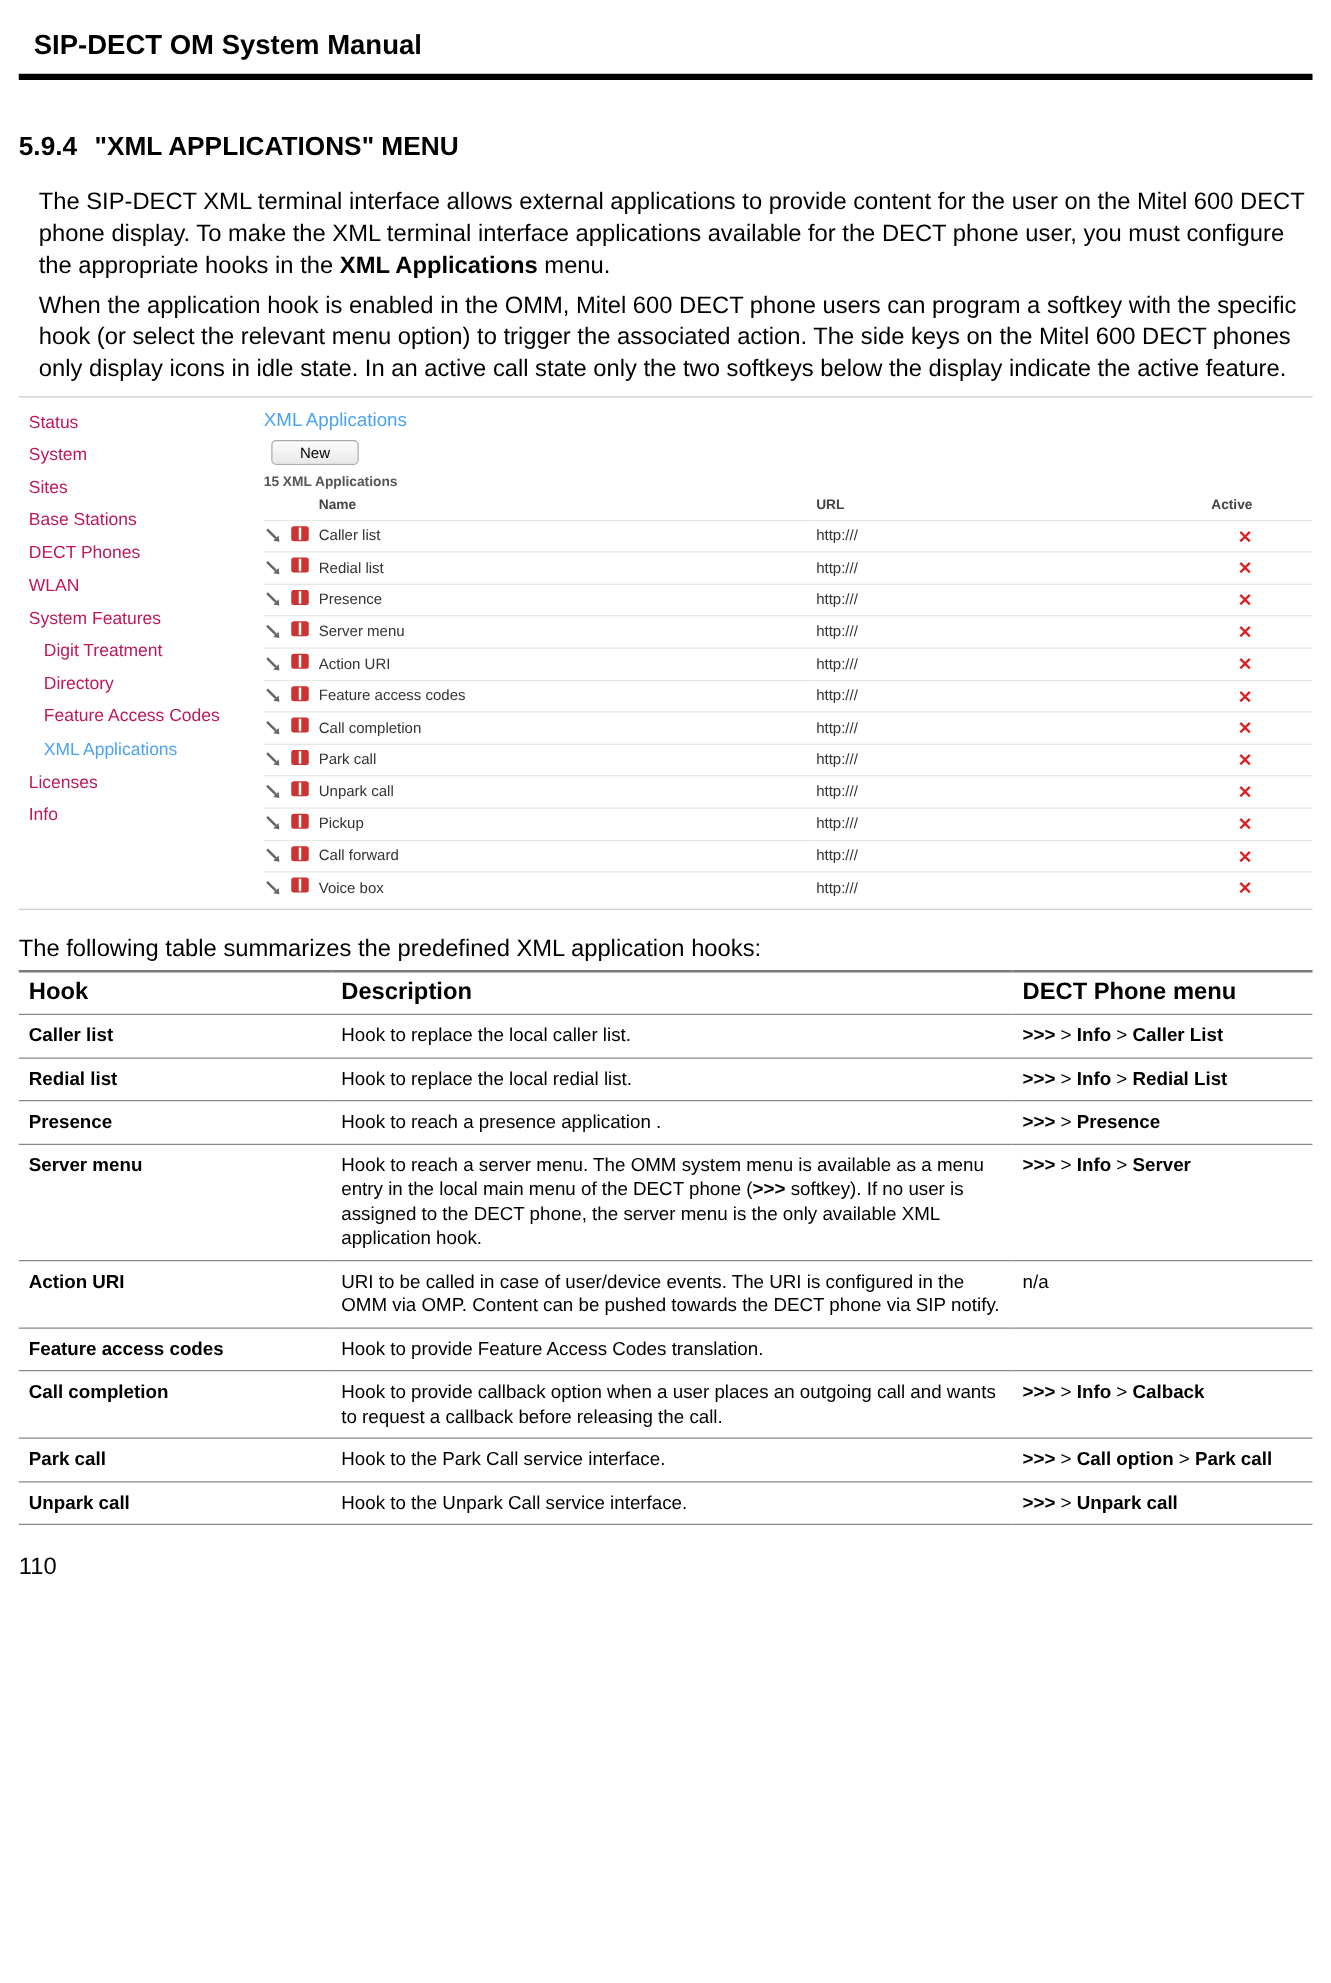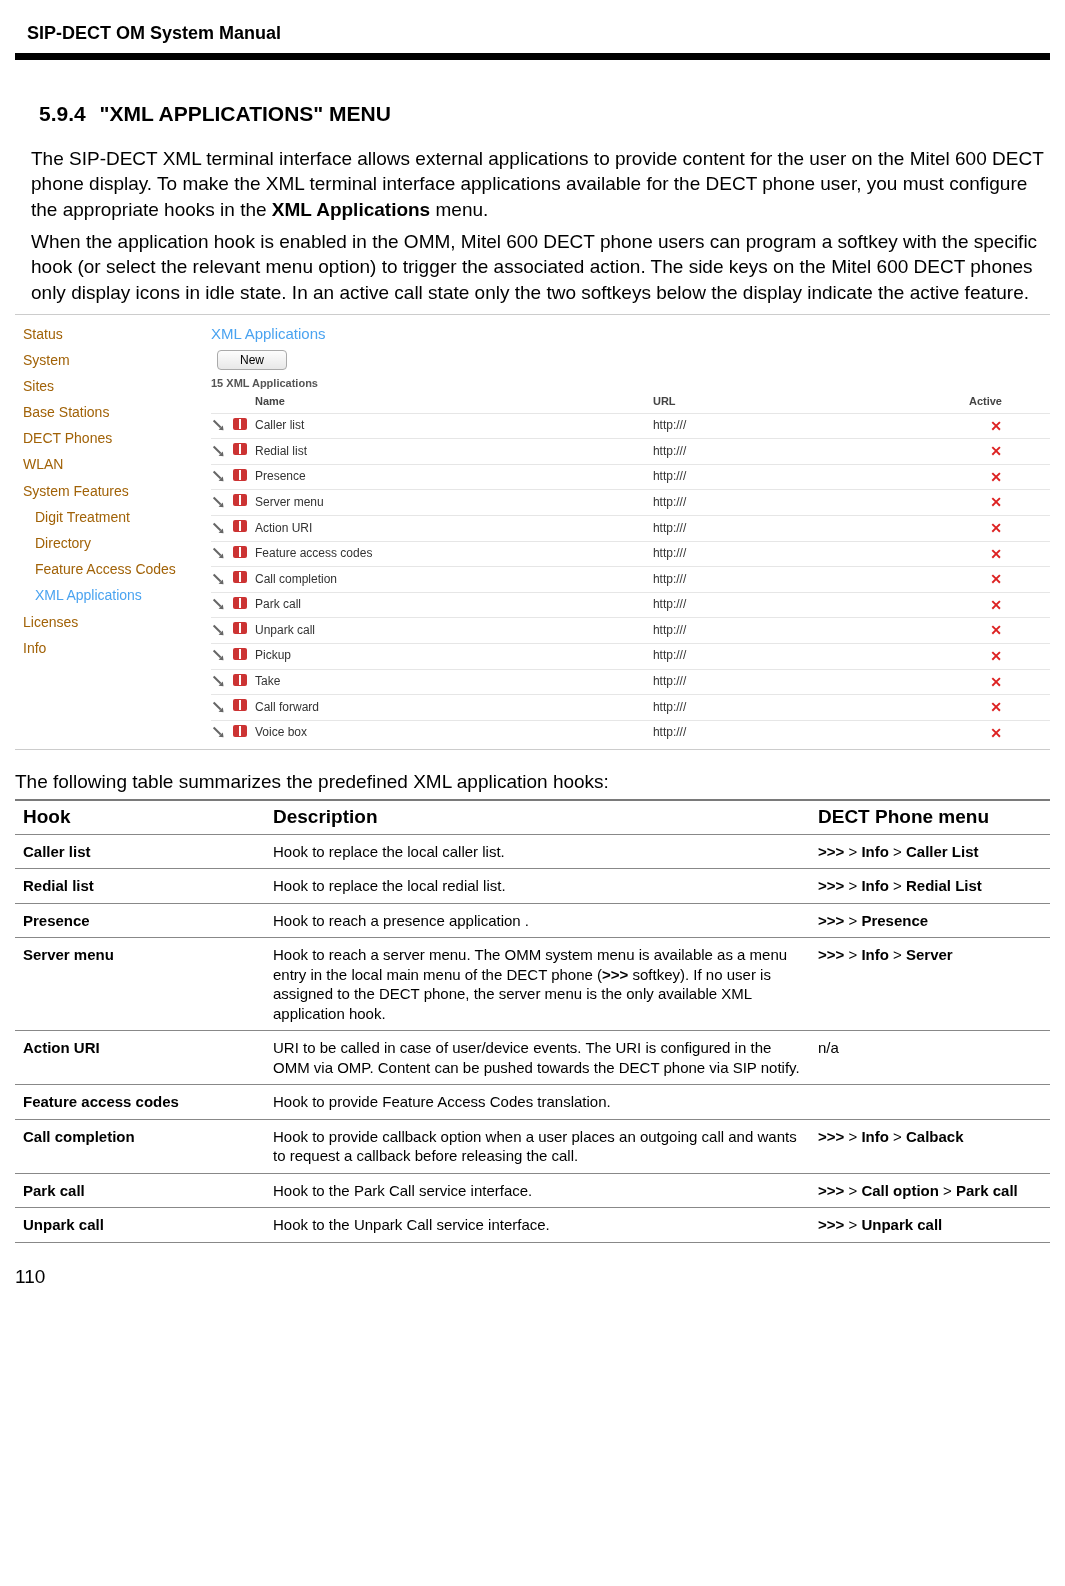--- a/index.html
+++ b/index.html
@@ -5,46 +5,46 @@
   * { box-sizing: border-box; }
   body {
     font-family: Arial, Helvetica, sans-serif;
     margin: 0;
     padding: 20px 15px;
     width: 1065px;
     color: #000;
     line-height: 1.3;
   }
   .header-title {
-    font-size: 18px;
+    font-size: 22px;
     font-weight: bold;
     padding: 2px 0 8px 12px;
-    border-bottom: 7px solid #000000;
+    border-bottom: 5px solid #000000;
     margin-bottom: 40px;
   }
-  .section-number { font-weight: bold; font-size: 21px; margin-left: 24px; }
+  .section-number { font-weight: bold; font-size: 21px; }
   .section-title { font-weight: bold; font-size: 21px; margin-left: 8px; }
   h2 { font-size: 21px; margin: 0 0 18px 0; }
   .body-text { font-size: 19px; line-height: 1.35; margin: 0 0 6px 16px; }
   .body-text strong { font-weight: bold; }
   .screenshot-box {
     margin-top: 8px;
     border-top: 1px solid #ccc;
     border-bottom: 1px solid #ccc;
     padding: 6px 0 4px 0;
     display: flex;
     gap: 8px;
   }
   .sidebar {
     width: 188px;
     font-size: 14px;
   }
   .sidebar-item {
     padding: 4px 0 4px 8px;
-    color: #a16207;
+    color: #be185d;
   }
   .sidebar-item.active { color: #4aa3f0; }
   .sidebar-sub { padding-left: 20px; }
   .content-area { flex: 1; }
   .content-title {
     color: #4aa3f0;
     font-size: 15px;
     padding: 3px 0 6px 0;
   }
   .btn-new {
@@ -263,27 +263,20 @@
           <tr>
             <td class="icon-cell"><span class="pencil"></span></td>
             <td class="icon-cell"><span class="book-icon"></span></td>
             <td>Pickup</td>
             <td>http:///</td>
             <td class="active-col"><span class="x-mark">✕</span></td>
           </tr>
           <tr>
             <td class="icon-cell"><span class="pencil"></span></td>
             <td class="icon-cell"><span class="book-icon"></span></td>
-            <td>Take</td>
-            <td>http:///</td>
-            <td class="active-col"><span class="x-mark">✕</span></td>
-          </tr>
-          <tr>
-            <td class="icon-cell"><span class="pencil"></span></td>
-            <td class="icon-cell"><span class="book-icon"></span></td>
             <td>Call forward</td>
             <td>http:///</td>
             <td class="active-col"><span class="x-mark">✕</span></td>
           </tr>
           <tr>
             <td class="icon-cell"><span class="pencil"></span></td>
             <td class="icon-cell"><span class="book-icon"></span></td>
             <td>Voice box</td>
             <td>http:///</td>
             <td class="active-col"><span class="x-mark">✕</span></td>

